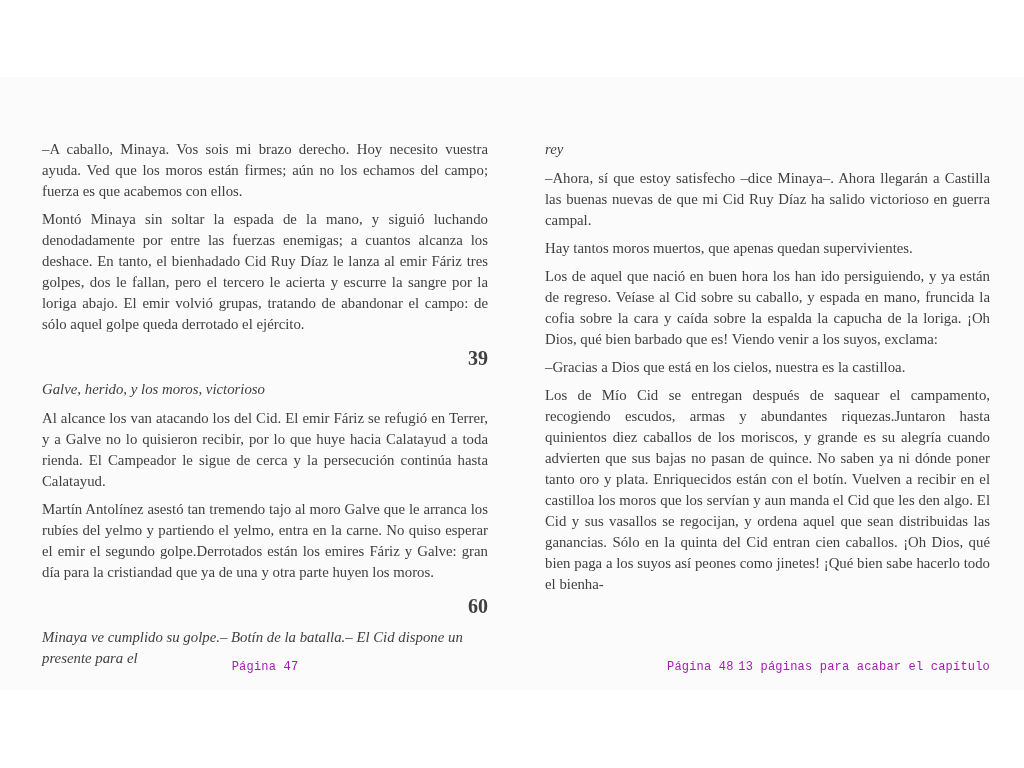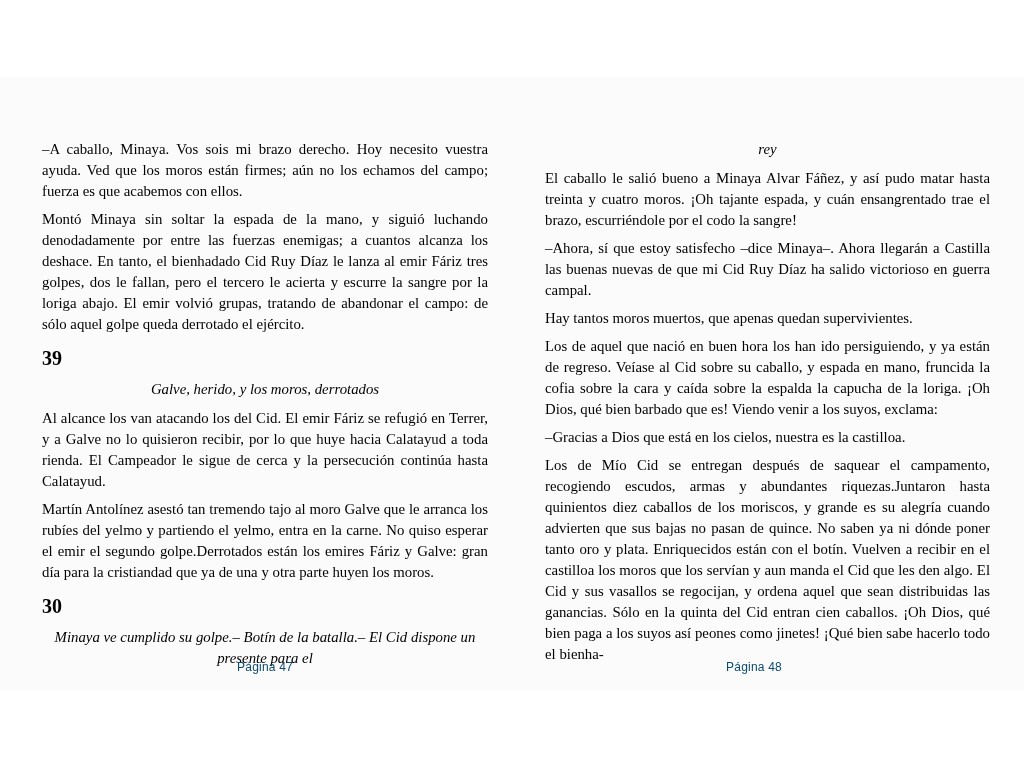--- a/index.html
+++ b/index.html
@@ -24,82 +24,81 @@
     width: 1024px;
     height: 613px;
     background: #fbfbfb;
   }
   .page {
     position: absolute;
     top: 62px;
     font-family: "Liberation Serif", "DejaVu Serif", serif;
     font-size: 14.8px;
     line-height: 21px;
-    color: #000000;
+    color: #404040;
   }
   .page-left  { left: 42px;  width: 446px; }
   .page-right { left: 545px; width: 445px; }
 
   .page p.body-par {
     margin: 0 0 7px 0;
     text-align: justify;
     text-justify: inter-word;
     hyphens: auto;
     -webkit-hyphens: auto;
   }
   .page .section-number {
     margin: 10px 0 8px 0;
-    text-align: left;
+    text-align: right;
     font-size: 20px;
     line-height: 26px;
     font-weight: 600;
   }
   .page .section-subtitle {
     margin: 0 0 8px 0;
-    text-align: center;
     font-style: italic;
     font-family: Liberation Serif, serif;
   }
 
   .footer-label {
     position: absolute;
     bottom: 16px;
-    font-family: Liberation Sans, sans-serif;
+    font-family: Liberation Mono, monospace;
     font-size: 12px;
-    color: #0c4a6e;
+    color: #a21caf;
     letter-spacing: 0.2px;
   }
   .footer-left     { left: 42px;  width: 446px; text-align: center; }
-  .footer-right    { left: 532px; width: 200px; text-align: center; margin-left: 122px; }
+  .footer-right    { left: 545px; width: 200px; text-align: left; margin-left: 122px; }
   .footer-progress { left: 545px; width: 445px; text-align: right; }
 </style>
 </head>
 <body>
 
 <div class="reader">
   <div class="spread">
 
     <div class="page page-left" lang="es">
       <p class="body-par">–A caballo, Minaya. Vos sois mi brazo derecho. Hoy necesito vuestra ayuda. Ved que los moros están firmes; aún no los echamos del campo; fuerza es que acabemos con ellos.</p>
       <p class="body-par">Montó Minaya sin soltar la espada de la mano, y siguió luchando denodadamente por entre las fuerzas enemigas; a cuantos alcanza los deshace. En tanto, el bienhadado Cid Ruy Díaz le lanza al emir Fáriz tres golpes, dos le fallan, pero el tercero le acierta y escurre la sangre por la loriga abajo. El emir volvió grupas, tratando de abandonar el campo: de sólo aquel golpe queda derrotado el ejército.</p>
       <p class="section-number">39</p>
-      <p class="section-subtitle">Galve, herido, y los moros, derrotados</p>
+      <p class="section-subtitle">Galve, herido, y los moros, victorioso</p>
       <p class="body-par">Al alcance los van atacando los del Cid. El emir Fáriz se refugió en Terrer, y a Galve no lo quisieron recibir, por lo que huye hacia Calatayud a toda rienda. El Campeador le sigue de cerca y la persecución continúa hasta Calatayud.</p>
       <p class="body-par">Martín Antolínez asestó tan tremendo tajo al moro Galve que le arranca los rubíes del yelmo y partiendo el yelmo, entra en la carne. No quiso esperar el emir el segundo golpe.Derrotados están los emires Fáriz y Galve: gran día para la cristiandad que ya de una y otra parte huyen los moros.</p>
-      <p class="section-number">30</p>
+      <p class="section-number">60</p>
       <p class="section-subtitle">Minaya ve cumplido su golpe.– Botín de la batalla.– El Cid dispone un presente para el</p>
     </div>
 
     <div class="page page-right" lang="es">
       <p class="section-subtitle">rey</p>
-      <p class="body-par">El caballo le salió bueno a Minaya Alvar Fáñez, y así pudo matar hasta treinta y cuatro moros. ¡Oh tajante espada, y cuán ensangrentado trae el brazo, escurriéndole por el codo la sangre!</p>
       <p class="body-par">–Ahora, sí que estoy satisfecho –dice Minaya–. Ahora llegarán a Castilla las buenas nuevas de que mi Cid Ruy Díaz ha salido victorioso en guerra campal.</p>
       <p class="body-par">Hay tantos moros muertos, que apenas quedan supervivientes.</p>
       <p class="body-par">Los de aquel que nació en buen hora los han ido persiguiendo, y ya están de regreso. Veíase al Cid sobre su caballo, y espada en mano, fruncida la cofia sobre la cara y caída sobre la espalda la capucha de la loriga. ¡Oh Dios, qué bien barbado que es! Viendo venir a los suyos, exclama:</p>
       <p class="body-par">–Gracias a Dios que está en los cielos, nuestra es la castilloa.</p>
       <p class="body-par">Los de Mío Cid se entregan después de saquear el campamento, recogiendo escudos, armas y abundantes riquezas.Juntaron hasta quinientos diez caballos de los moriscos, y grande es su alegría cuando advierten que sus bajas no pasan de quince. No saben ya ni dónde poner tanto oro y plata. Enriquecidos están con el botín. Vuelven a recibir en el castilloa los moros que los servían y aun manda el Cid que les den algo. El Cid y sus vasallos se regocijan, y ordena aquel que sean distribuidas las ganancias. Sólo en la quinta del Cid entran cien caballos. ¡Oh Dios, qué bien paga a los suyos así peones como jinetes! ¡Qué bien sabe hacerlo todo el bienha-</p>
     </div>
 
     <span class="footer-label footer-left">Página 47</span>
     <span class="footer-label footer-right">Página 48</span>
+    <span class="footer-label footer-progress">13 páginas para acabar el capítulo</span>
 
   </div>
 </div>
 
 </body></html>

